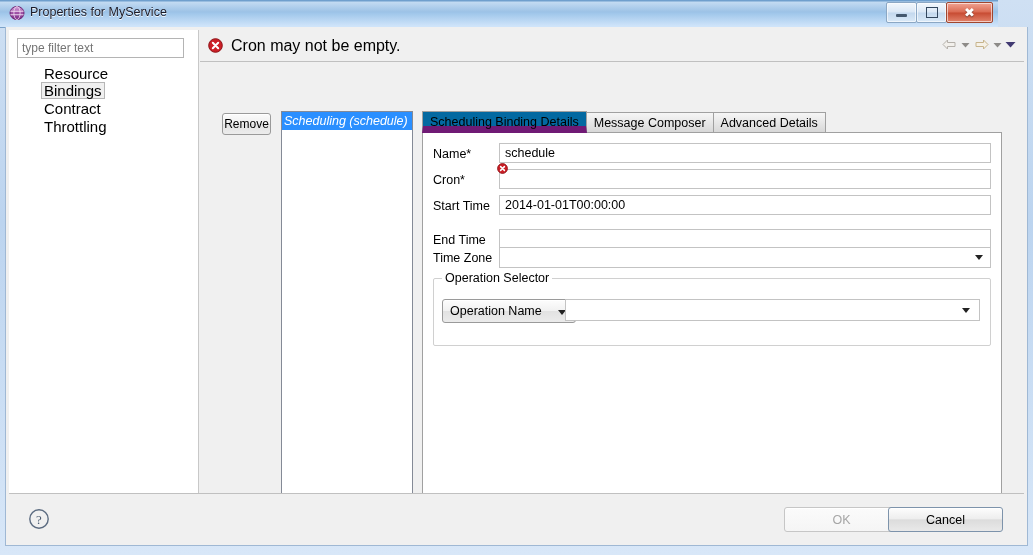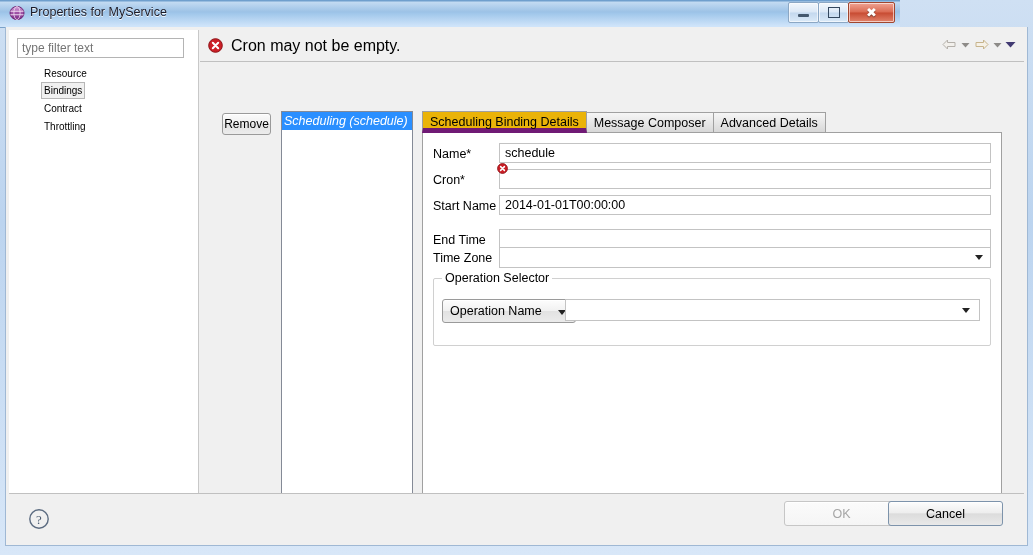--- a/index.html
+++ b/index.html
@@ -9,21 +9,21 @@
     font-size:12px;color:#000;
     background:#d4e3f5;
   }
   
   #window{
     position:absolute;left:0;top:0;width:1033px;height:555px;
     background:linear-gradient(to bottom,#cfe0f3 0%,#bcd4ef 40%,#d8e7f8 100%);
     box-sizing:border-box;
   }
   #titlebar{
-    position:absolute;left:0;top:0;width:900px;height:27px;
+    position:absolute;left:0;top:0;width:998px;height:27px;
     background:linear-gradient(to bottom,#6f9fcd 0px,#6f9fcd 1px,#c3dbf2 2px,#9cc2e6 12px,#9fc6ea 13px,#cfe4fa 26px);
     border-bottom:1px solid #7ba2c9;
   }
   #titlebar .tb-icon{
     position:absolute;left:9px;top:5px;width:16px;height:16px;
   }
   #titlebar .tb-text{
     position:absolute;left:30px;top:5px;
     font-size:12.5px;color:#1b1b28;
     text-shadow:0 1px 0 rgba(255,255,255,.85);
@@ -65,21 +65,21 @@
   }
   #filterbox{
     position:absolute;left:8px;top:8px;width:167px;height:20px;
     box-sizing:border-box;
     border:1px solid #b4b4b4;background:#fff;
     font-family:inherit;font-size:12px;color:#8b8b8b;
     padding:0 4px;line-height:18px;
   }
   .tnode{
     position:absolute;left:32px;height:17px;line-height:17px;
-    font-size:10px;color:#000;padding:0 3px;white-space:nowrap;
+    font-size:15px;color:#000;padding:0 3px;white-space:nowrap;
   }
   .tnode.sel{
     background:#f0f0f0;border:1px solid #b6b6b6;
     padding:0 2px;height:15px;line-height:15px;
   }
 
   
   #rightpane{
     position:absolute;left:194px;top:3px;right:3px;height:463px;
     background:#f0f0f0;
@@ -121,22 +121,22 @@
   }
   #tabstrip{position:absolute;left:0;top:0;height:22px;display:flex;align-items:flex-end;}
   .tab{
     height:21px;line-height:20px;padding:0 7px;
     font-size:12.5px;box-sizing:border-box;
     border:1px solid #a0a0a0;border-bottom:none;
     background:linear-gradient(to bottom,#f6f6f6 0%,#e3e3e3 60%,#d6d6d6 100%);
     margin-right:-1px;color:#000;white-space:nowrap;
   }
   .tab.active{
-    background:#eab308;height:22px;line-height:21px;
-    border-bottom:5px solid #701a75;position:relative;z-index:2;
+    background:#0369a1;height:22px;line-height:21px;
+    border-bottom:7px solid #701a75;position:relative;z-index:2;
   }
   #tabbody{
     position:absolute;left:0;top:21px;right:0;bottom:0;
     background:#fff;border:1px solid #a0a0a0;box-sizing:border-box;
   }
 
   
   .frow{position:absolute;left:0;right:0;height:22px;}
   .flabel{
     position:absolute;left:10px;width:66px;text-align:left;
@@ -194,21 +194,21 @@
 
   
   #buttonbar{
     position:absolute;left:3px;right:3px;top:466px;height:50px;
     background:#f0f0f0;border-top:1px solid #c0c0c0;
   }
   #helpbtn{
     position:absolute;left:19px;top:14px;width:22px;height:22px;cursor:default;
   }
   .dlgbtn{
-    position:absolute;top:7px;width:115px;height:25px;
+    position:absolute;top:13px;width:115px;height:25px;
     box-sizing:border-box;border:1px solid #a6a6a6;border-radius:3px;
     background:linear-gradient(to bottom,#fbfbfb 0%,#f1f1f1 48%,#e2e2e2 52%,#ededed 100%);
     font-family:inherit;font-size:12.5px;color:#000;
     display:flex;align-items:center;justify-content:center;
     box-shadow:inset 0 1px 0 #fff;
   }
   #okbtn{right:125px;color:#a6a6a6;border-color:#c6c6c6;
     background:linear-gradient(to bottom,#fbfbfb 0%,#f5f5f5 100%);}
   #cancelbtn{right:21px;border:1px solid #7d93ab;
     background:linear-gradient(to bottom,#fdfdfd 0%,#eeeeee 46%,#dcdcdc 52%,#e9e9e9 100%);}
@@ -329,21 +329,21 @@
               <span id="cronerror">
                 <svg width="11" height="11" viewBox="0 0 11 11">
                   <circle cx="5.5" cy="5.5" r="4.9" fill="#cc2027" stroke="#8e1015" stroke-width="0.9"></circle>
                   <path d="M3.6 3.6 L7.4 7.4 M7.4 3.6 L3.6 7.4" stroke="#fff" stroke-width="1.5" stroke-linecap="round"></path>
                 </svg>
               </span>
               <input class="ftext" type="text" value="" style="">
             </div>
 
             <div class="frow" style="top:62px;">
-              <div class="flabel">Start Name</div>
+              <div class="flabel">Start Time</div>
               <input class="ftext" type="text" value="2014-01-01T00:00:00" style="">
             </div>
 
             <div class="frow" style="top:96px;padding-left:46px;">
               <div class="flabel">End Time</div>
               <input class="ftext" type="text" value="" style="">
             </div>
 
             <div class="frow" style="top:114px;padding-left:34px;">
               <div class="flabel">Time Zone</div>

